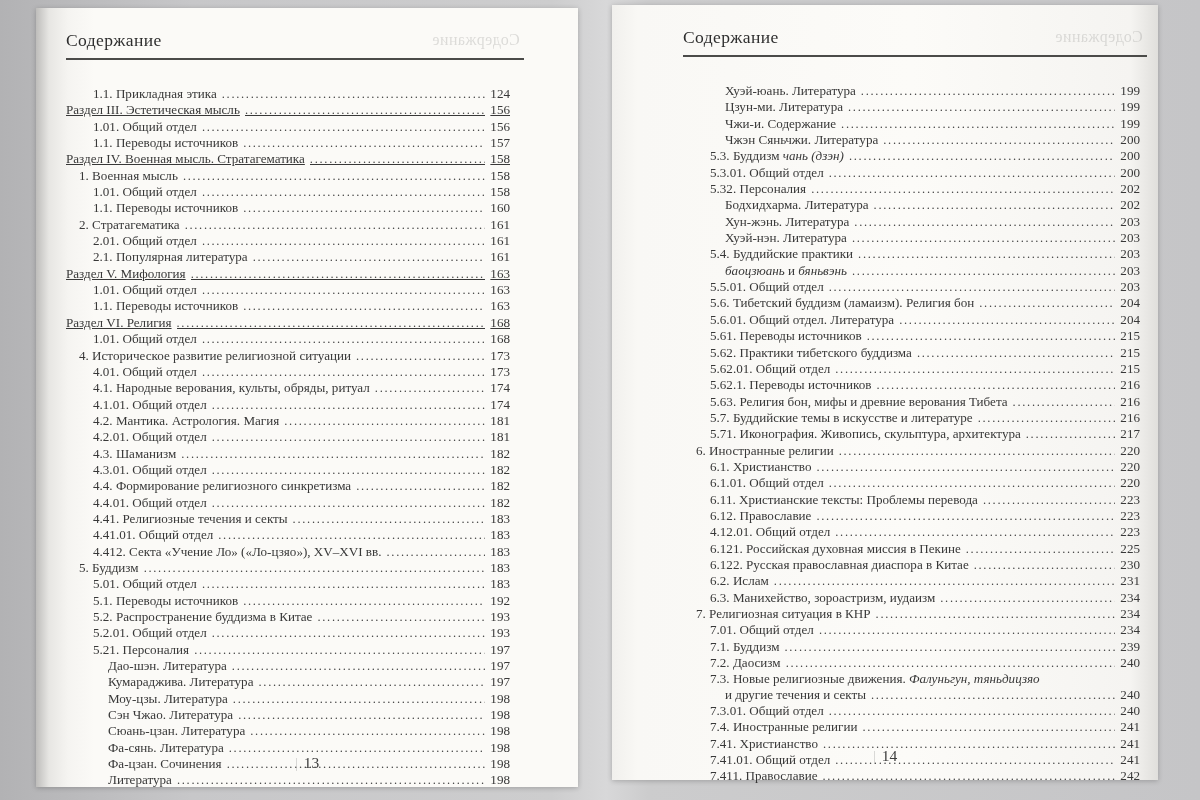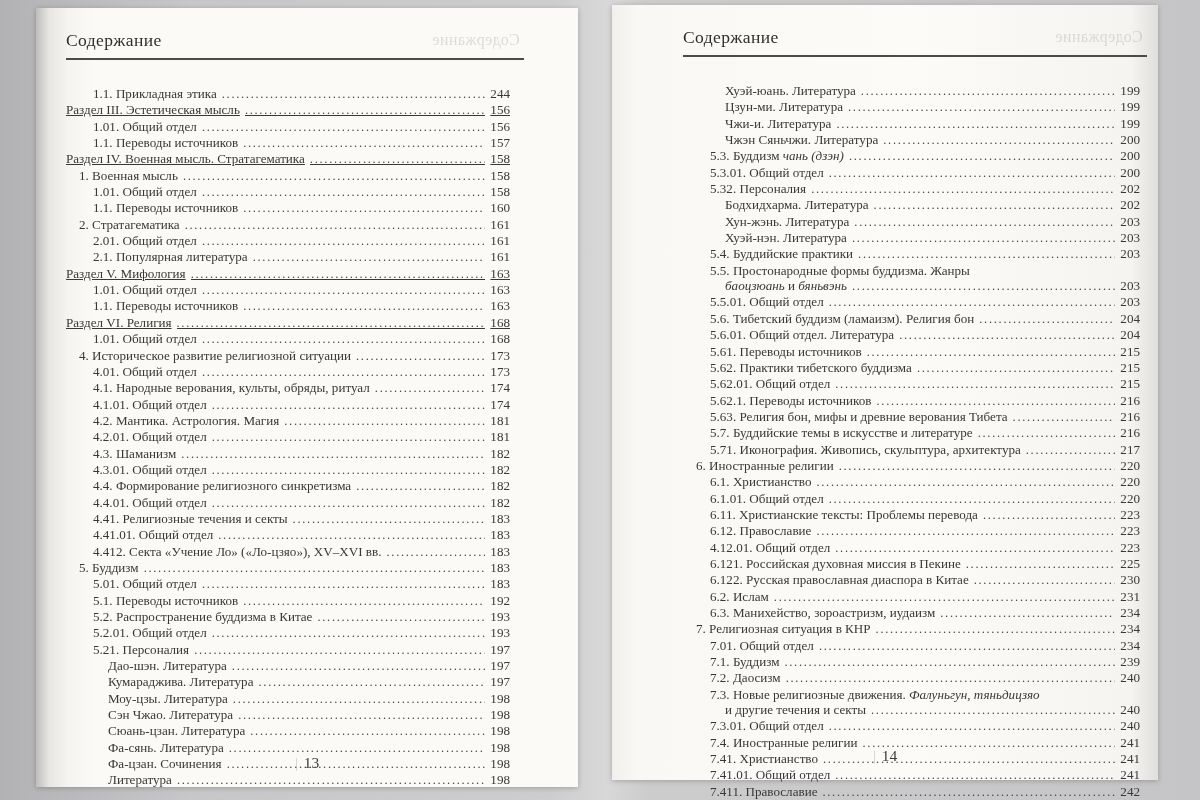--- a/index.html
+++ b/index.html
@@ -83,21 +83,21 @@
   <div class="page page-left">
     <div class="block">
       <div class="hdr">
         <span>Содержание</span>
         <span class="ghost-hdr">Содержание</span>
       </div>
       <div class="entries" id="left-entries">
           <div class="row ind2">
             <span class="lbl">1.1. Прикладная этика</span>
             <span class="dots"></span>
-            <span class="pg">244</span>
+            <span class="pg">124</span>
           </div>
           <div class="row ind0">
             <span class="lbl">Раздел III. Эстетическая мысль</span>
             <span class="dots"></span>
             <span class="pg">156</span>
           </div>
           <div class="row ind2">
             <span class="lbl">1.01. Общий отдел</span>
             <span class="dots"></span>
             <span class="pg">156</span>
@@ -320,21 +320,21 @@
             <span class="lbl">Хуэй-юань. Литература</span>
             <span class="dots"></span>
             <span class="pg">199</span>
           </div>
           <div class="row ind3">
             <span class="lbl">Цзун-ми. Литература</span>
             <span class="dots"></span>
             <span class="pg">199</span>
           </div>
           <div class="row ind3">
-            <span class="lbl">Чжи-и. Литература</span>
+            <span class="lbl">Чжи-и. Содержание</span>
             <span class="dots"></span>
             <span class="pg">199</span>
           </div>
           <div class="row ind3">
             <span class="lbl">Чжэн Сяньчжи. Литература</span>
             <span class="dots"></span>
             <span class="pg">200</span>
           </div>
           <div class="row ind2">
             <span class="lbl"><span>5.3. Буддизм </span><span class="it">чань (дзэн)</span></span>
@@ -363,23 +363,20 @@
           </div>
           <div class="row ind3">
             <span class="lbl">Хуэй-нэн. Литература</span>
             <span class="dots"></span>
             <span class="pg">203</span>
           </div>
           <div class="row ind2">
             <span class="lbl">5.4. Буддийские практики</span>
             <span class="dots"></span>
             <span class="pg">203</span>
-          </div>
-          <div class="row ind2">
-            <span class="lbl">5.5. Простонародные формы буддизма. Жанры</span>
           </div>
           <div class="row ind3">
             <span class="lbl"><span class="it">баоцзюань</span><span> и </span><span class="it">бяньвэнь</span></span>
             <span class="dots"></span>
             <span class="pg">203</span>
           </div>
           <div class="row ind2">
             <span class="lbl">5.5.01. Общий отдел</span>
             <span class="dots"></span>
             <span class="pg">203</span>

